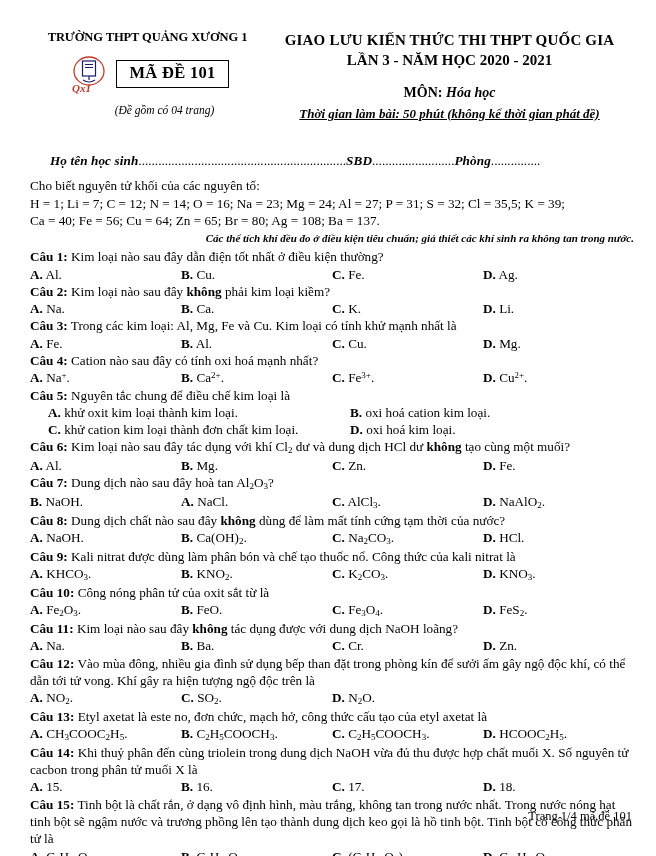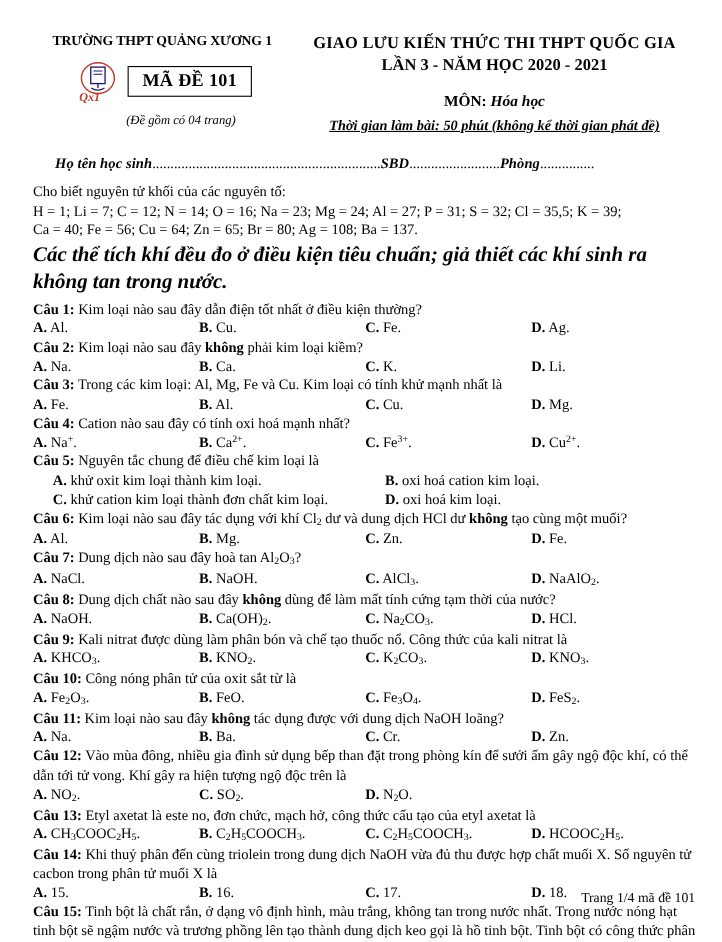--- a/index.html
+++ b/index.html
@@ -97,41 +97,41 @@
   .title-4 {
     font-size: 13px;
     font-style: italic;
     font-weight: bold;
     margin-top: 5px;
     text-decoration: underline;
   }
 
   
   .student-line {
-    margin-top: 19px;
+    margin-top: 31px;
     font-size: 13.2px;
     font-style: italic;
     font-weight: bold;
     padding-left: 20px;
     white-space: nowrap;
     letter-spacing: 0.1px;
   }
   .dots { letter-spacing: 0px; font-weight: normal; font-style: normal; }
 
   
   .intro {
     margin-top: 8px;
     font-size: 13.2px;
     line-height: 1.33;
   }
   .note-center {
-    text-align: left;
-    font-weight: bold;
-    font-style: italic;
-    font-size: 19px;
+    text-align: right;
+    font-weight: bold;
+    font-style: italic;
+    font-size: 11px;
     margin-top: 1px;
   }
 
   
   .questions {
     margin-top: 3px;
   }
   .q {
     font-size: 13.2px;
     line-height: 1.31;
@@ -262,22 +262,22 @@
         <div class="answers cols4">
           <div class="ans"><span class="k">A.</span> <span>Al.</span></div>
           <div class="ans"><span class="k">B.</span> <span>Mg.</span></div>
           <div class="ans"><span class="k">C.</span> <span>Zn.</span></div>
           <div class="ans"><span class="k">D.</span> <span>Fe.</span></div>
         </div>
       </div>
       <div class="q">
         <div class="q-stem"><span class="q-label">Câu 7:</span> <span>Dung dịch nào sau đây hoà tan Al<sub>2</sub>O<sub>3</sub>?</span></div>
         <div class="answers cols4">
+          <div class="ans"><span class="k">B.</span> <span>NaOH.</span></div>
           <div class="ans"><span class="k">A.</span> <span>NaCl.</span></div>
-          <div class="ans"><span class="k">B.</span> <span>NaOH.</span></div>
           <div class="ans"><span class="k">C.</span> <span>AlCl<sub>3</sub>.</span></div>
           <div class="ans"><span class="k">D.</span> <span>NaAlO<sub>2</sub>.</span></div>
         </div>
       </div>
       <div class="q">
         <div class="q-stem"><span class="q-label">Câu 8:</span> <span>Dung dịch chất nào sau đây <b>không</b> dùng để làm mất tính cứng tạm thời của nước?</span></div>
         <div class="answers cols4">
           <div class="ans"><span class="k">A.</span> <span>NaOH.</span></div>
           <div class="ans"><span class="k">B.</span> <span>Ca(OH)<sub>2</sub>.</span></div>
           <div class="ans"><span class="k">C.</span> <span>Na<sub>2</sub>CO<sub>3</sub>.</span></div>

